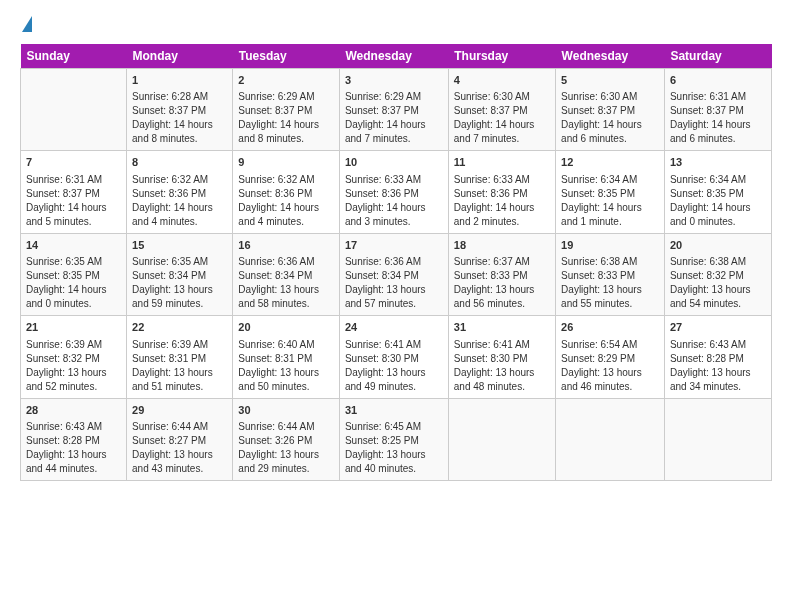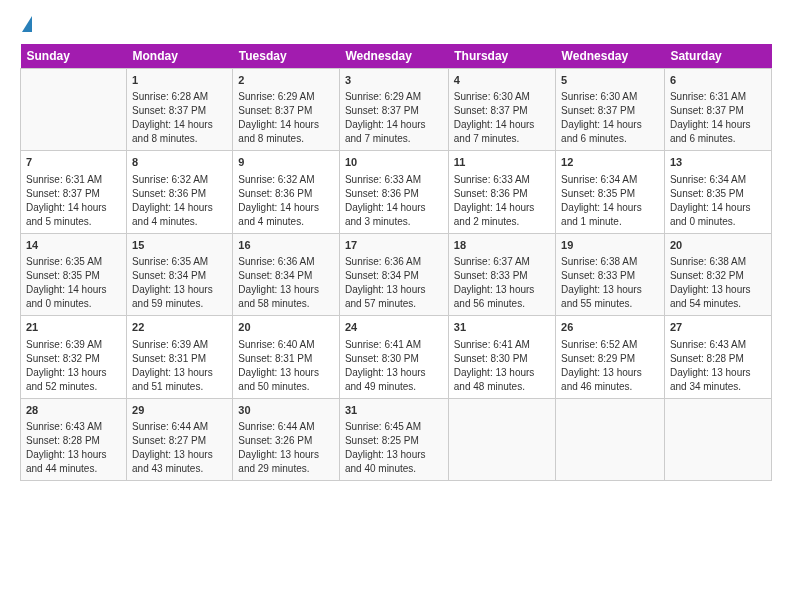--- a/index.html
+++ b/index.html
@@ -311,21 +311,21 @@
           </td>
           <td>
             <span class="day-num">31</span>
             <div class="cell-text">Sunrise: 6:41 AM</div>
             <div class="cell-text">Sunset: 8:30 PM</div>
             <div class="cell-text">Daylight: 13 hours</div>
             <div class="cell-text">and 48 minutes.</div>
           </td>
           <td>
             <span class="day-num">26</span>
-            <div class="cell-text">Sunrise: 6:52 AM</div>
+            <div class="cell-text">Sunrise: 6:54 AM</div>
             <div class="cell-text">Sunset: 8:29 PM</div>
             <div class="cell-text">Daylight: 13 hours</div>
             <div class="cell-text">and 46 minutes.</div>
           </td>
           <td>
             <span class="day-num">27</span>
             <div class="cell-text">Sunrise: 6:43 AM</div>
             <div class="cell-text">Sunset: 8:28 PM</div>
             <div class="cell-text">Daylight: 13 hours</div>
             <div class="cell-text">and 34 minutes.</div>

